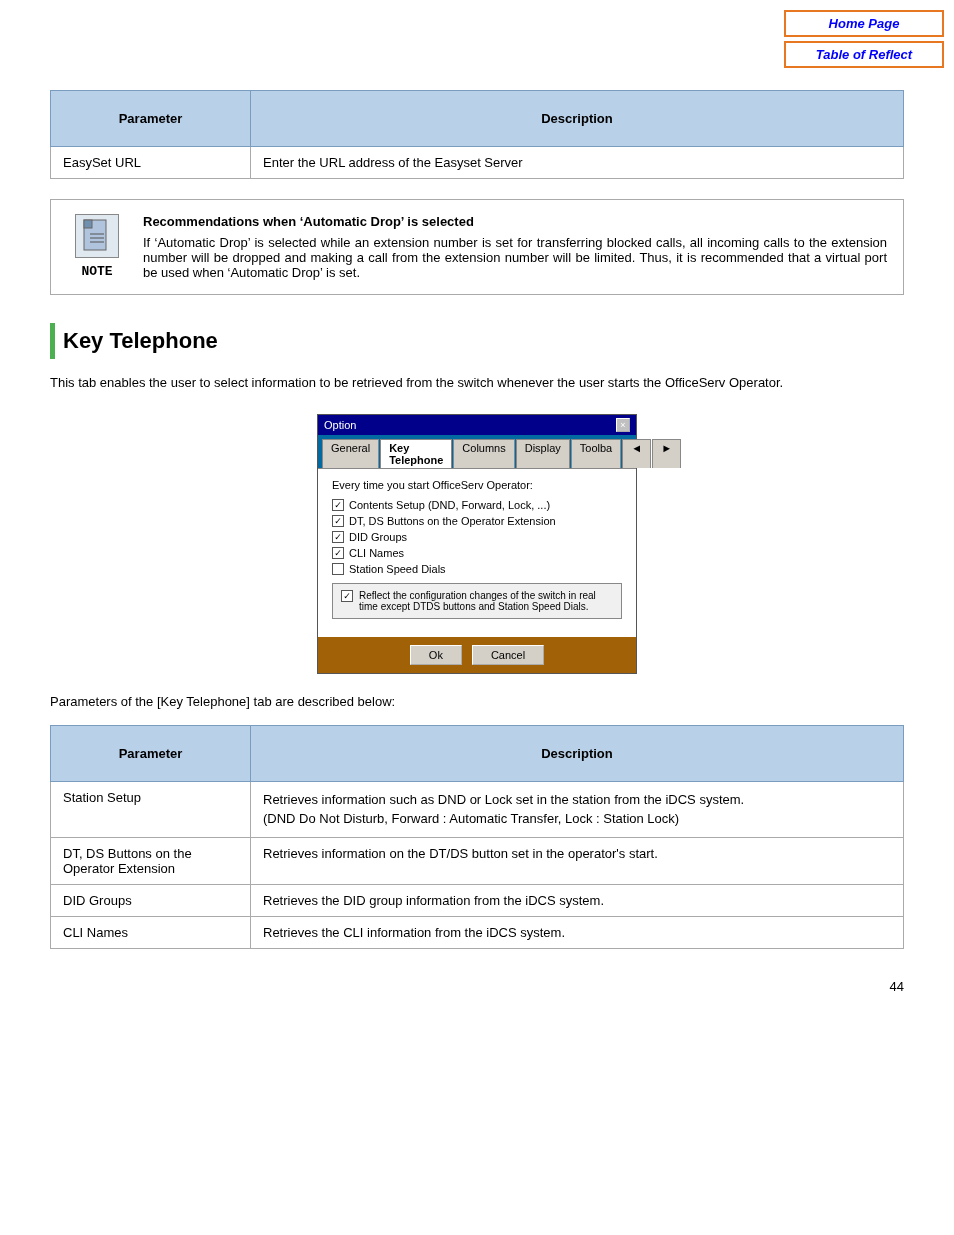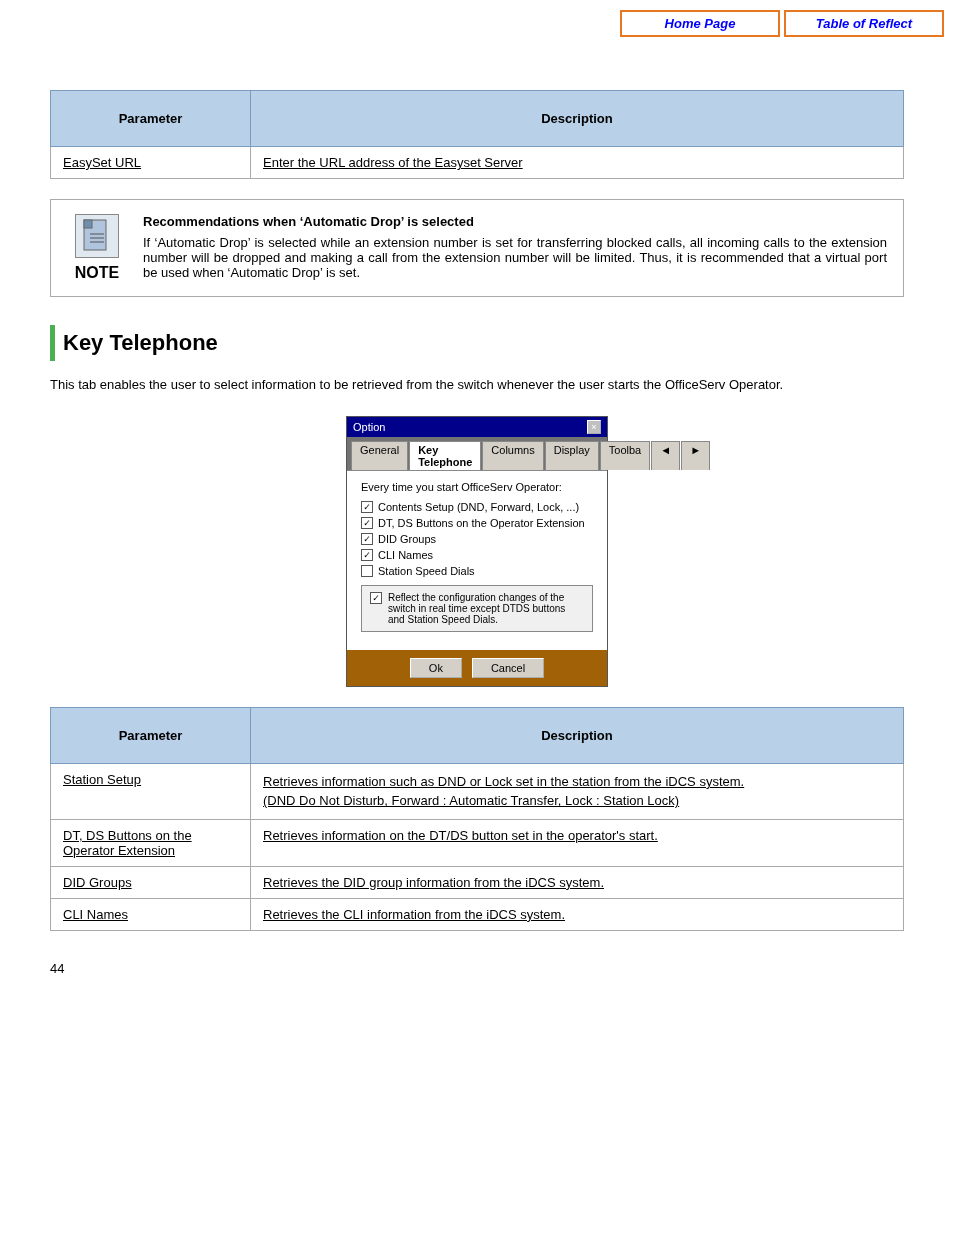--- a/index.html
+++ b/index.html
@@ -12,21 +12,21 @@
       min-height: 1235px;
       position: relative;
     }
 
     
     .top-nav {
       position: absolute;
       top: 10px;
       right: 10px;
       display: flex;
-      flex-direction: row;
+      flex-direction: column;
       gap: 4px;
     }
     .nav-btn {
       border: 2px solid #e87722;
       padding: 4px 12px;
       font-style: italic;
       font-weight: bold;
       font-size: 13px;
       color: #00f;
       background: #fff;
@@ -52,21 +52,20 @@
       padding: 20px 12px;
       text-align: center;
       font-weight: bold;
       font-size: 13px;
     }
     .param-table td {
       border: 1px solid #aaa;
       padding: 8px 12px;
       vertical-align: top;
       font-size: 13px;
-      text-decoration: underline;
     }
     .param-table td:first-child {
       width: 200px;
     }
 
     
     .note-box {
       border: 1px solid #aaa;
       display: flex;
       flex-direction: row;
@@ -86,21 +85,22 @@
       height: 44px;
       border: 1px solid #888;
       background: #e0e8f0;
       display: flex;
       align-items: center;
       justify-content: center;
       margin-bottom: 6px;
     }
     .note-label {
       font-weight: bold;
-      font-size: 16px;
+      font-size: 13px;
+      font-family: Liberation Mono, monospace;
     }
     .note-content {
       flex: 1;
       text-align: justify;
       font-size: 13px;
     }
     .note-content .note-title {
       font-weight: bold;
       margin-bottom: 6px;
       display: block;
@@ -127,21 +127,21 @@
     .section-text {
       text-align: justify;
       margin-bottom: 20px;
       font-size: 13px;
       line-height: 1.6;
     }
 
     
     .dialog-mockup {
       border: 1px solid #555;
-      width: 262px;
+      width: 320px;
       margin: 0 auto 20px auto;
       background: #d4d0c8;
       font-size: 11px;
     }
     .dialog-titlebar {
       background: #00008b;
       color: #fff;
       padding: 3px 6px;
       display: flex;
       justify-content: space-between;
@@ -153,21 +153,21 @@
       border: 1px outset #fff;
       width: 14px;
       height: 14px;
       font-size: 9px;
       display: flex;
       align-items: center;
       justify-content: center;
       cursor: pointer;
     }
     .dialog-tabs {
-      background: #737373;
+      background: #0369a1;
       display: flex;
       padding: 4px 4px 0 4px;
       gap: 1px;
       border-bottom: 1px solid #888;
     }
     .dialog-tab {
       background: #d4d0c8;
       border: 1px solid #888;
       border-bottom: none;
       padding: 2px 8px;
@@ -228,21 +228,21 @@
       cursor: pointer;
     }
 
     .params-desc {
       margin-bottom: 16px;
       font-size: 13px;
     }
 
     
     .footer {
-      text-align: left;
+      text-align: right;
       margin-top: 30px;
       font-size: 13px;
     }
 
     
     .param-table td.multi-line {
       line-height: 1.5;
     }
   </style>
 </head>
@@ -340,20 +340,21 @@
         </div>
         <span>Reflect the configuration changes of the switch in real time except DTDS buttons and Station Speed Dials.</span>
       </div>
     </div>
     <div class="dialog-buttons">
       <button class="dialog-btn">Ok</button>
       <button class="dialog-btn">Cancel</button>
     </div>
   </div>
 
+  <p class="params-desc">Parameters of the [Key Telephone] tab are described below:</p>
 
   <table class="param-table">
     <thead>
       <tr>
         <th>Parameter</th>
         <th>Description</th>
       </tr>
     </thead>
     <tbody>
       <tr>

